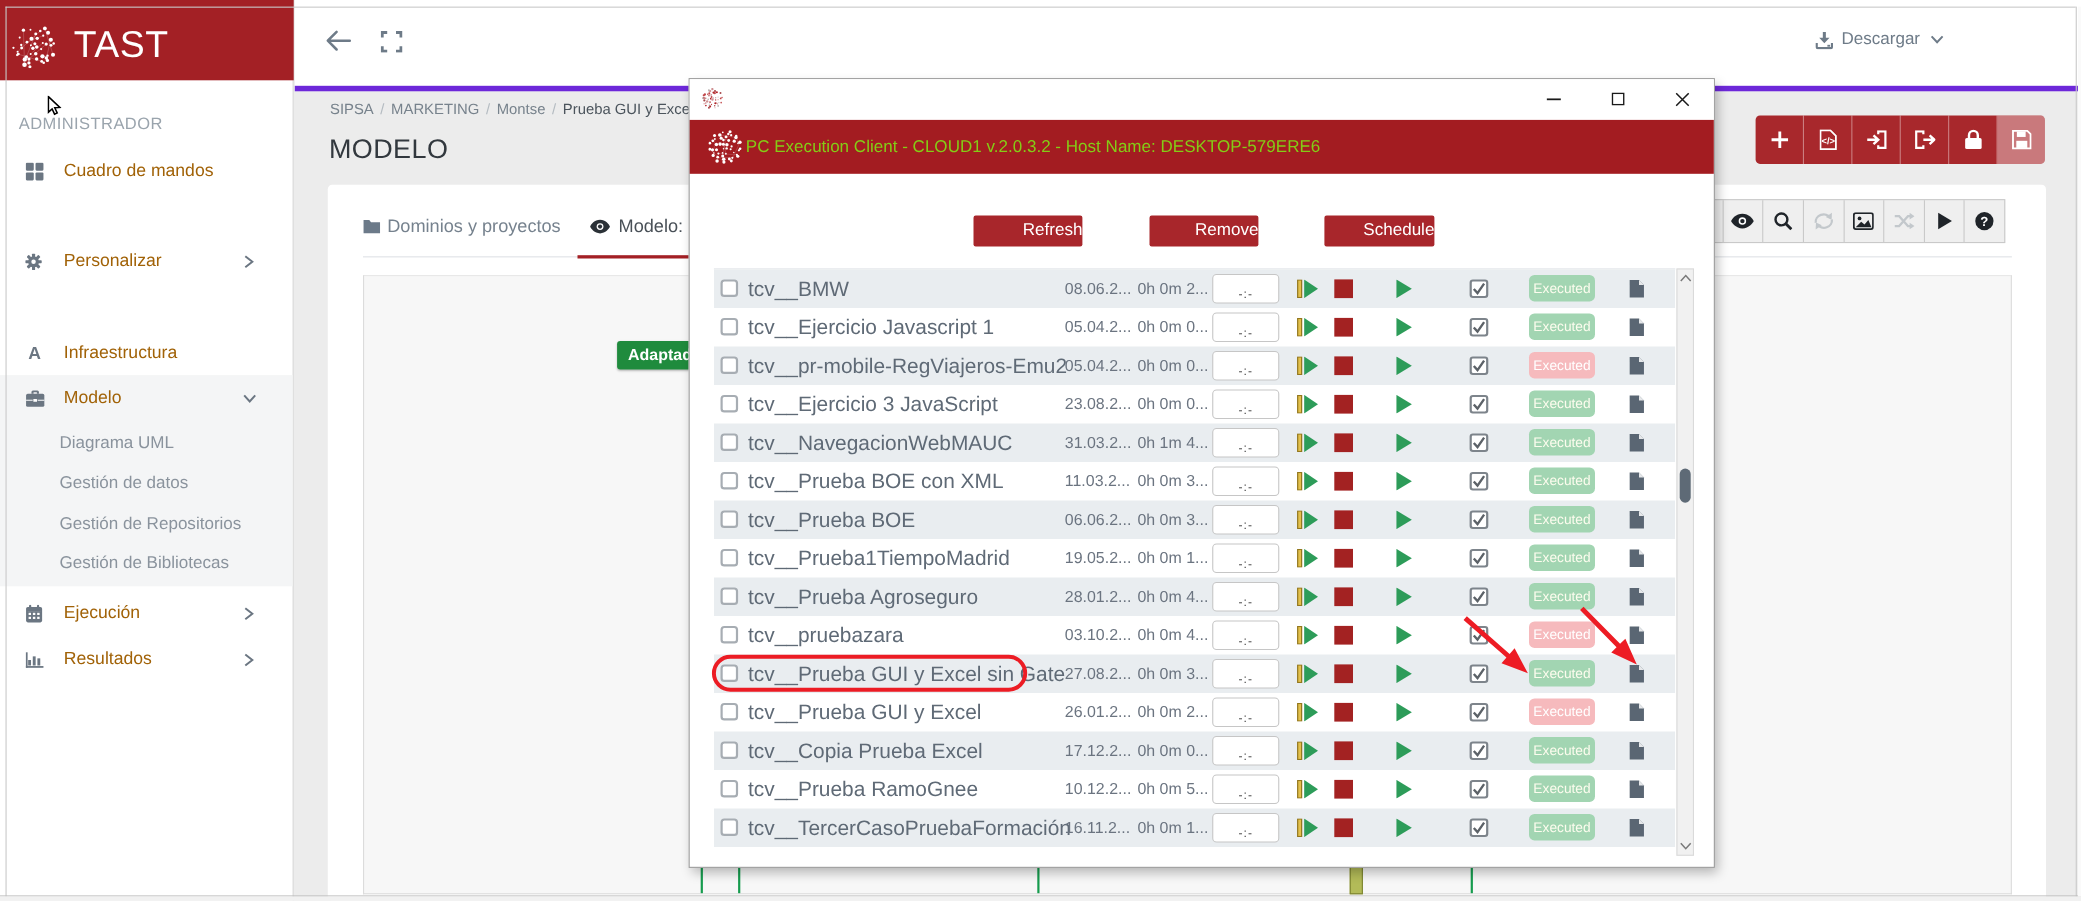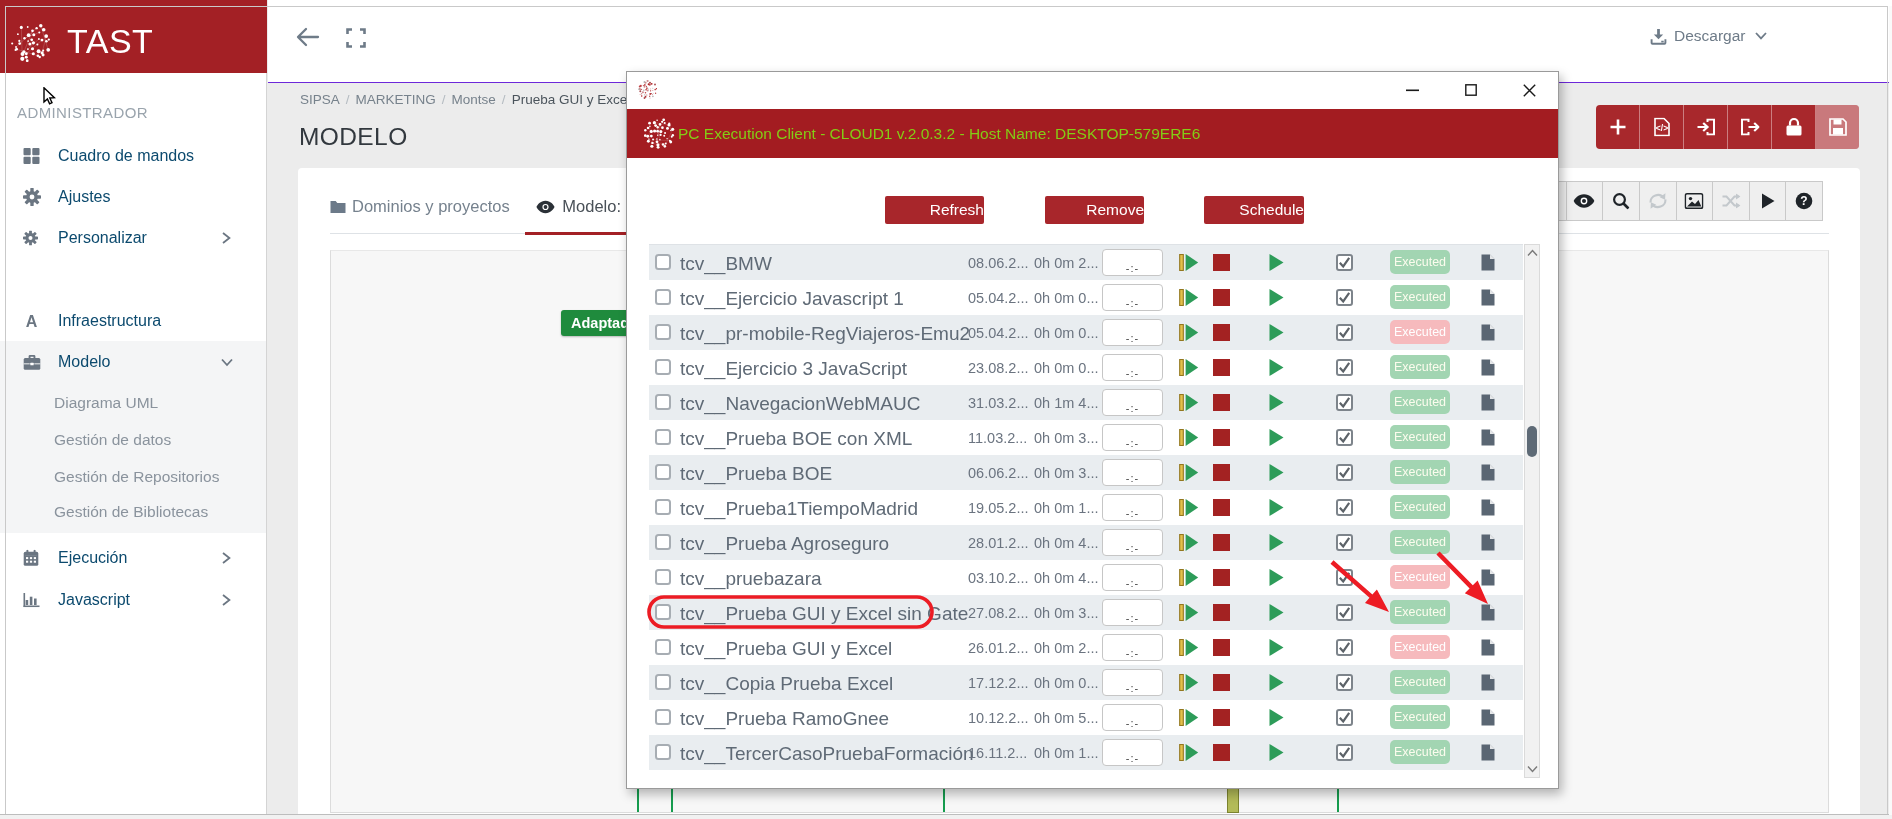--- a/index.html
+++ b/index.html
@@ -1,24 +1,24 @@
 <!DOCTYPE html>
 <html><head><meta charset="utf-8"><style>
 *{margin:0;padding:0;box-sizing:border-box}
 html,body{width:1892px;height:819px;overflow:hidden}
 body{font-family:"Liberation Sans",sans-serif;background:#ececec;position:relative}
 
-#hdr{position:absolute;left:268px;top:0;width:1624px;height:83px;background:#fff;border-bottom:1px solid #6d28d9}
+#hdr{position:absolute;left:268px;top:0;width:1624px;height:83px;background:#fff;border-bottom:5px solid #6d28d9}
 #hdr .hitem{position:absolute;top:0;height:72px;display:flex;align-items:center;color:#6e7b88;font-size:15.5px}
 
 #side{position:absolute;left:0;top:0;width:267px;height:819px;background:#fff;border-right:1px solid #d4d4d4}
 #sidehead{position:absolute;left:0;top:0;width:267px;height:73px;background:#a32025}
 #tast{position:absolute;left:67px;top:24px;color:#fff;font-size:34px;line-height:34px;font-weight:normal;letter-spacing:0.5px}
 #admin{position:absolute;left:17px;top:104px;color:#9aa4ad;font-size:15px;letter-spacing:0.4px}
-.mi{position:absolute;left:0;width:290px;height:41px;color:#0c4a6e;font-size:16px}
+.mi{position:absolute;left:0;width:290px;height:41px;color:#a16207;font-size:16px}
 .mi .txt{position:absolute;left:58px;top:50%;transform:translateY(-50%)}
 .mi svg.micon{position:absolute;left:23px;top:50%;transform:translateY(-50%)}
 .mi svg.chev{position:absolute;left:220px;top:50%;transform:translateY(-50%)}
 .smi{position:absolute;left:54px;width:200px;color:#8a939d;font-size:15.5px}
 #actblock{position:absolute;left:0;top:341px;width:266px;height:192px;background:#f4f5f6}
 
 #crumb{position:absolute;left:300px;top:92px;font-size:13.5px;color:#77828c}
 #crumb b{color:#4b545c;font-weight:normal}
 #crumb .sep{color:#b4bbc1;padding:0 6px}
 #title{position:absolute;left:299px;top:123px;font-size:24.5px;letter-spacing:0.4px;color:#32383e}
@@ -101,35 +101,20 @@
  <div class="mi" style="top:135px">
       <svg class="micon" width="17" height="17" viewBox="0 0 17 17">
         <g fill="#6b7682">
           <rect x="0.5" y="0.5" width="7.2" height="7.2" rx="1"></rect>
           <rect x="9.3" y="0.5" width="7.2" height="7.2" rx="1"></rect>
           <rect x="0.5" y="9.3" width="7.2" height="7.2" rx="1"></rect>
           <rect x="9.3" y="9.3" width="7.2" height="7.2" rx="1"></rect>
         </g>
       </svg>
       <span class="txt">Cuadro de mandos</span>
-    </div>
- <div class="mi" style="top:176px">
-      <svg class="micon" width="18" height="18" viewBox="-8.5 -8.5 17 17">
-        <circle r="5.6" fill="#6b7682"></circle>
-        <circle r="2.3" fill="#fff"></circle>
-        <rect x="-1.6" y="-8.6" width="3.2" height="4.2" rx="0.8" transform="rotate(0)" fill="#6b7682"></rect>
-        <rect x="-1.6" y="-8.6" width="3.2" height="4.2" rx="0.8" transform="rotate(45)" fill="#6b7682"></rect>
-        <rect x="-1.6" y="-8.6" width="3.2" height="4.2" rx="0.8" transform="rotate(90)" fill="#6b7682"></rect>
-        <rect x="-1.6" y="-8.6" width="3.2" height="4.2" rx="0.8" transform="rotate(135)" fill="#6b7682"></rect>
-        <rect x="-1.6" y="-8.6" width="3.2" height="4.2" rx="0.8" transform="rotate(180)" fill="#6b7682"></rect>
-        <rect x="-1.6" y="-8.6" width="3.2" height="4.2" rx="0.8" transform="rotate(225)" fill="#6b7682"></rect>
-        <rect x="-1.6" y="-8.6" width="3.2" height="4.2" rx="0.8" transform="rotate(270)" fill="#6b7682"></rect>
-        <rect x="-1.6" y="-8.6" width="3.2" height="4.2" rx="0.8" transform="rotate(315)" fill="#6b7682"></rect>
-      </svg>
-      <span class="txt">Ajustes</span>
     </div>
  <div class="mi" style="top:217px">
       <svg class="micon" width="15" height="15" viewBox="-8.5 -8.5 17 17">
         <circle r="5.6" fill="#6b7682"></circle>
         <circle r="2.3" fill="#fff"></circle>
         <rect x="-1.6" y="-8.6" width="3.2" height="4.2" rx="0.8" transform="rotate(0)" fill="#6b7682"></rect>
         <rect x="-1.6" y="-8.6" width="3.2" height="4.2" rx="0.8" transform="rotate(45)" fill="#6b7682"></rect>
         <rect x="-1.6" y="-8.6" width="3.2" height="4.2" rx="0.8" transform="rotate(90)" fill="#6b7682"></rect>
         <rect x="-1.6" y="-8.6" width="3.2" height="4.2" rx="0.8" transform="rotate(135)" fill="#6b7682"></rect>
         <rect x="-1.6" y="-8.6" width="3.2" height="4.2" rx="0.8" transform="rotate(180)" fill="#6b7682"></rect>
@@ -195,21 +180,21 @@
           <rect x="2.6" y="7.5" width="2.6" height="5"></rect>
           <rect x="6.8" y="4.2" width="2.6" height="8.3"></rect>
           <rect x="11" y="6" width="2.6" height="6.5"></rect>
           <rect x="0.5" y="0.5" width="1.6" height="14"></rect>
           <rect x="0.5" y="13" width="16" height="1.6"></rect>
         </g>
       </svg>
       <svg class="chev" width="12" height="14" viewBox="0 0 12 14">
         <path d="M3 2 L9.4 7 L3 12" fill="none" stroke="#6b7682" stroke-width="1.8"></path>
       </svg>
-      <span class="txt">Javascript</span>
+      <span class="txt">Resultados</span>
     </div>
  <div id="sidehead">
    <svg style="position:absolute;left:11px;top:22px" width="40" height="40" viewBox="0 0 40 40">
         <line x1="18.9" y1="21.9" x2="22.4" y2="20.8" stroke="#fff" stroke-width="0.38" opacity="0.45"></line>
         <line x1="27.9" y1="17.0" x2="16.9" y2="27.1" stroke="#fff" stroke-width="0.38" opacity="0.45"></line>
         <line x1="13.5" y1="16.3" x2="28.3" y2="10.4" stroke="#fff" stroke-width="0.38" opacity="0.45"></line>
         <line x1="31.0" y1="18.1" x2="15.3" y2="31.7" stroke="#fff" stroke-width="0.38" opacity="0.45"></line>
         <line x1="12.9" y1="29.8" x2="21.5" y2="8.8" stroke="#fff" stroke-width="0.38" opacity="0.45"></line>
         <line x1="35.2" y1="14.1" x2="31.1" y2="30.8" stroke="#fff" stroke-width="0.38" opacity="0.45"></line>
         <line x1="26.9" y1="33.8" x2="5.6" y2="27.2" stroke="#fff" stroke-width="0.38" opacity="0.45"></line>

